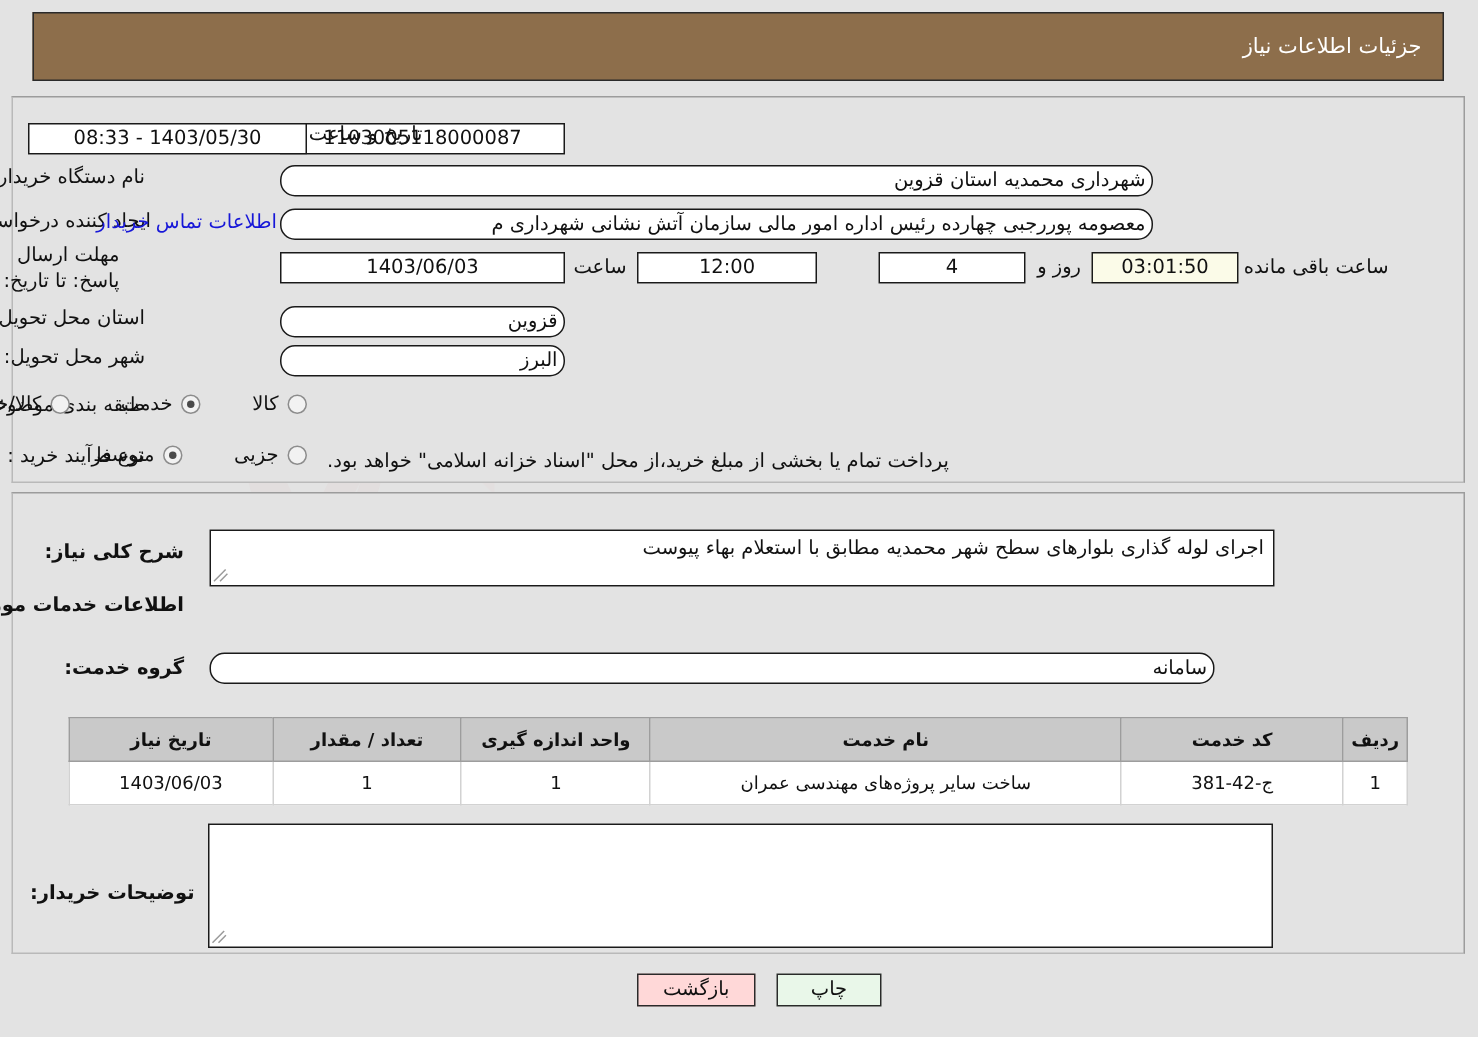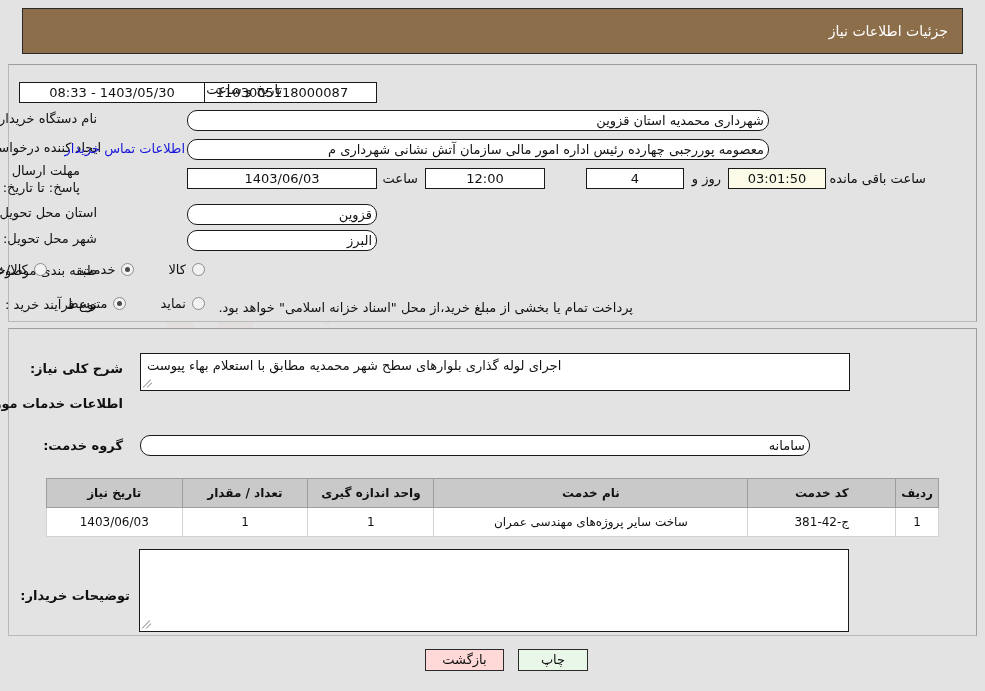--- a/index.html
+++ b/index.html
@@ -110,21 +110,21 @@
 
   
   .ta {
     box-sizing: border-box;
     border: 1px solid #1a1a1a;
     background: #fff;
     font-family: "DejaVu Sans", "Liberation Sans", sans-serif;
     font-size: 13px;
     color: #111;
     padding: 4px 6px;
-    text-align: left;
+    text-align: right;
     overflow: hidden;
     position: relative;
   }
   .ta .grip {
     position: absolute;
     left: 2px; bottom: 2px;
     width: 10px; height: 10px;
     pointer-events: none;
   }
   .ta .grip i {
@@ -273,21 +273,21 @@
     <span class="rl">کالا/خدمت</span>
   </div>
 </div>
 
 <div class="row" style="right:888px; top:297px; z-index:3;">
   <span class="lbl">نوع فرآیند خرید :</span>
 </div>
 <div class="row" style="right:780px; top:296px; z-index:3;">
   <div class="radio-group" style="margin-left:34px;">
     <span class="radio"></span>
-    <span class="rl">نماید</span>
+    <span class="rl">جزیی</span>
   </div>
   <div class="radio-group">
     <span class="radio checked"></span>
     <span class="rl">متوسط</span>
   </div>
 </div>
 <span class="lbl" style="position:absolute; right:352px; top:300px; z-index:3;">پرداخت تمام یا بخشی از مبلغ خرید،از محل "اسناد خزانه اسلامی" خواهد بود.</span>
 
 <div class="panel" id="panel-middle"></div>
 

